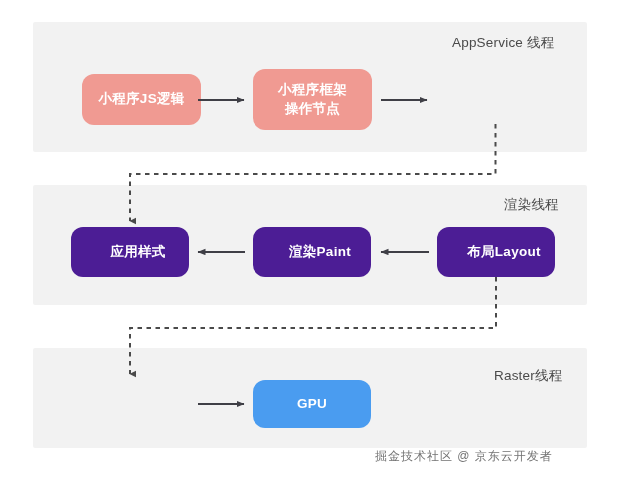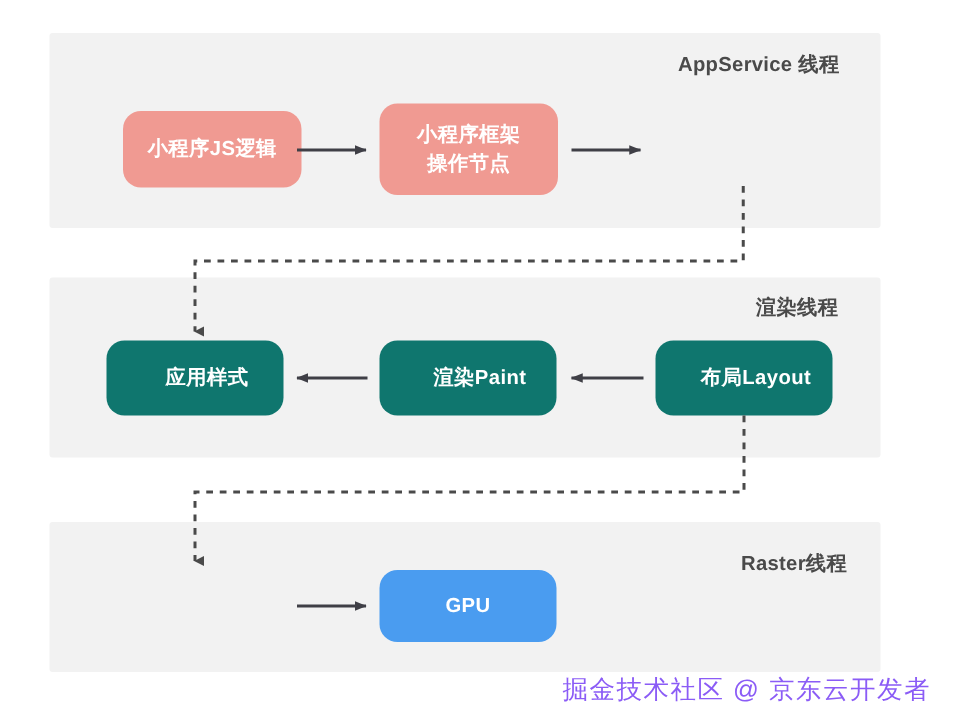--- a/index.html
+++ b/index.html
@@ -21,57 +21,57 @@
   }
   .lane {
     position: absolute;
     background: #f2f2f2;
     border-radius: 2px;
   }
   .lane-label {
     position: absolute;
     color: #4a4a4a;
     font-size: 13.5px;
-    font-weight: 700;
+    font-weight: 400;
     letter-spacing: 0.2px;
     white-space: nowrap;
   }
   .node {
     position: absolute;
     display: flex;
     align-items: center;
     justify-content: center;
     text-align: center;
     border-radius: 12px;
     color: #ffffff;
     font-size: 13.5px;
     font-weight: 700;
     line-height: 1.35;
     letter-spacing: 0.3px;
     box-sizing: border-box;
     padding: 2px 4px;
   }
   .node.pink  { background: #f09a92; }
-  .node.green { background: #0f766e; padding-left: 20px; }
+  .node.green { background: #4c1d95; padding-left: 20px; }
   .node.blue  { background: #4a9cf0; }
 
   .node span { display: block; }
 
   svg.overlay {
     position: absolute;
     left: 0;
     top: 0;
     width: 641px;
     height: 480px;
     pointer-events: none;
   }
   .watermark {
     position: absolute;
-    color: #8b5cf6;
-    font-size: 17px;
+    color: #737373;
+    font-size: 12px;
     font-weight: 400;
     white-space: nowrap;
     letter-spacing: 1px;
   }
 </style>
 </head>
 <body>
 
 <div id="stage">
 

